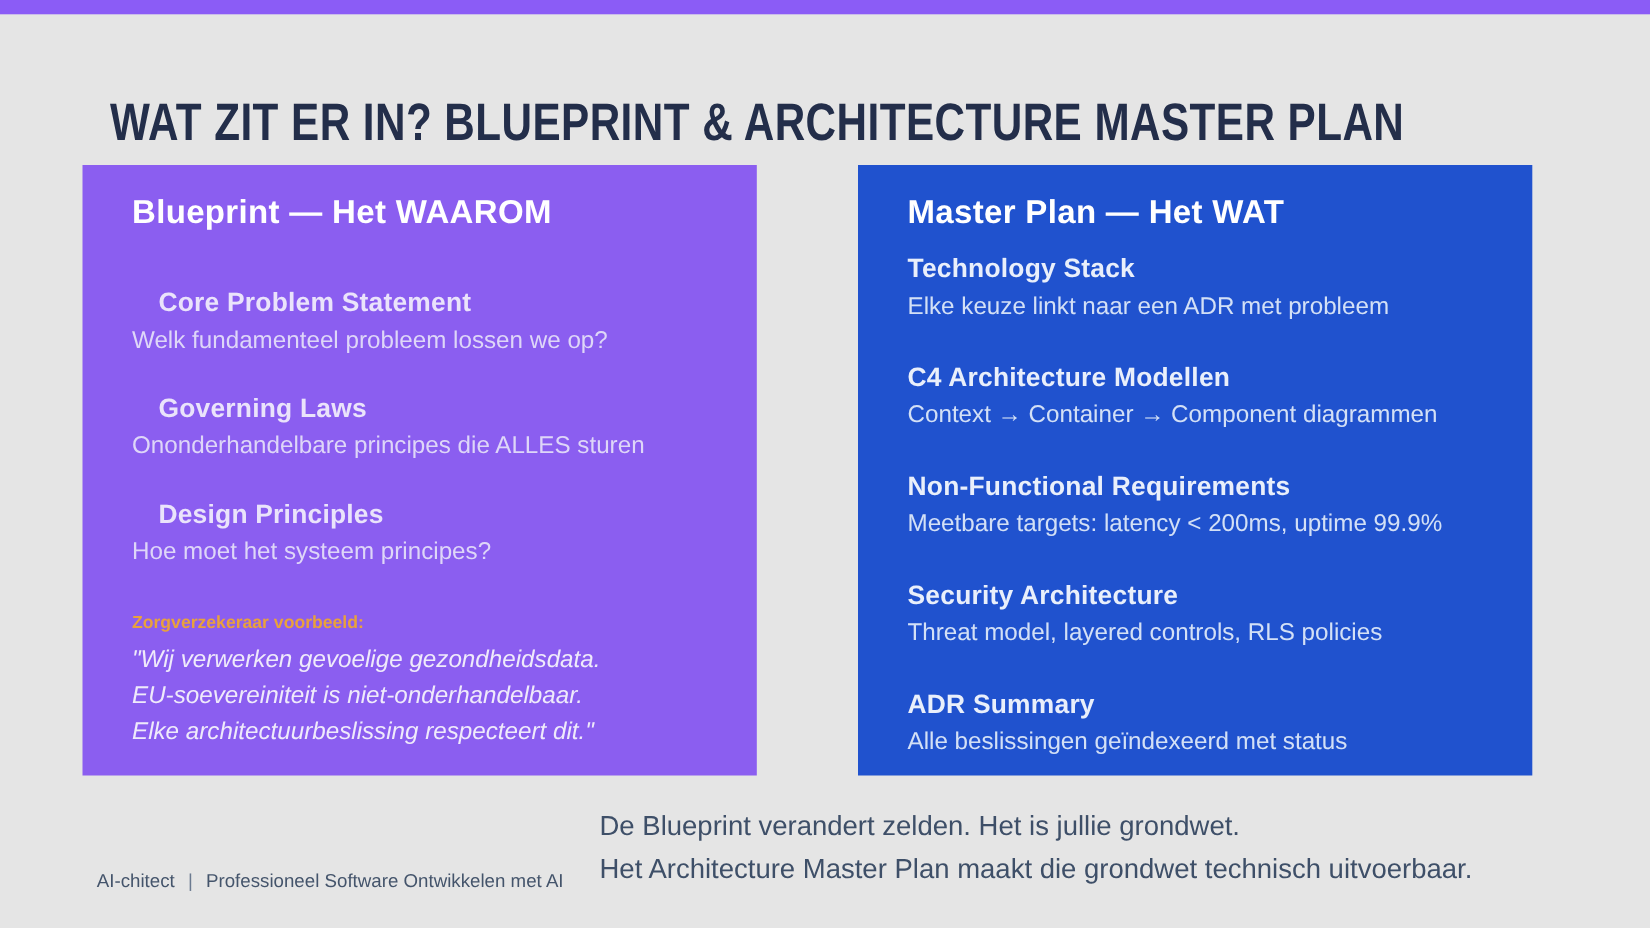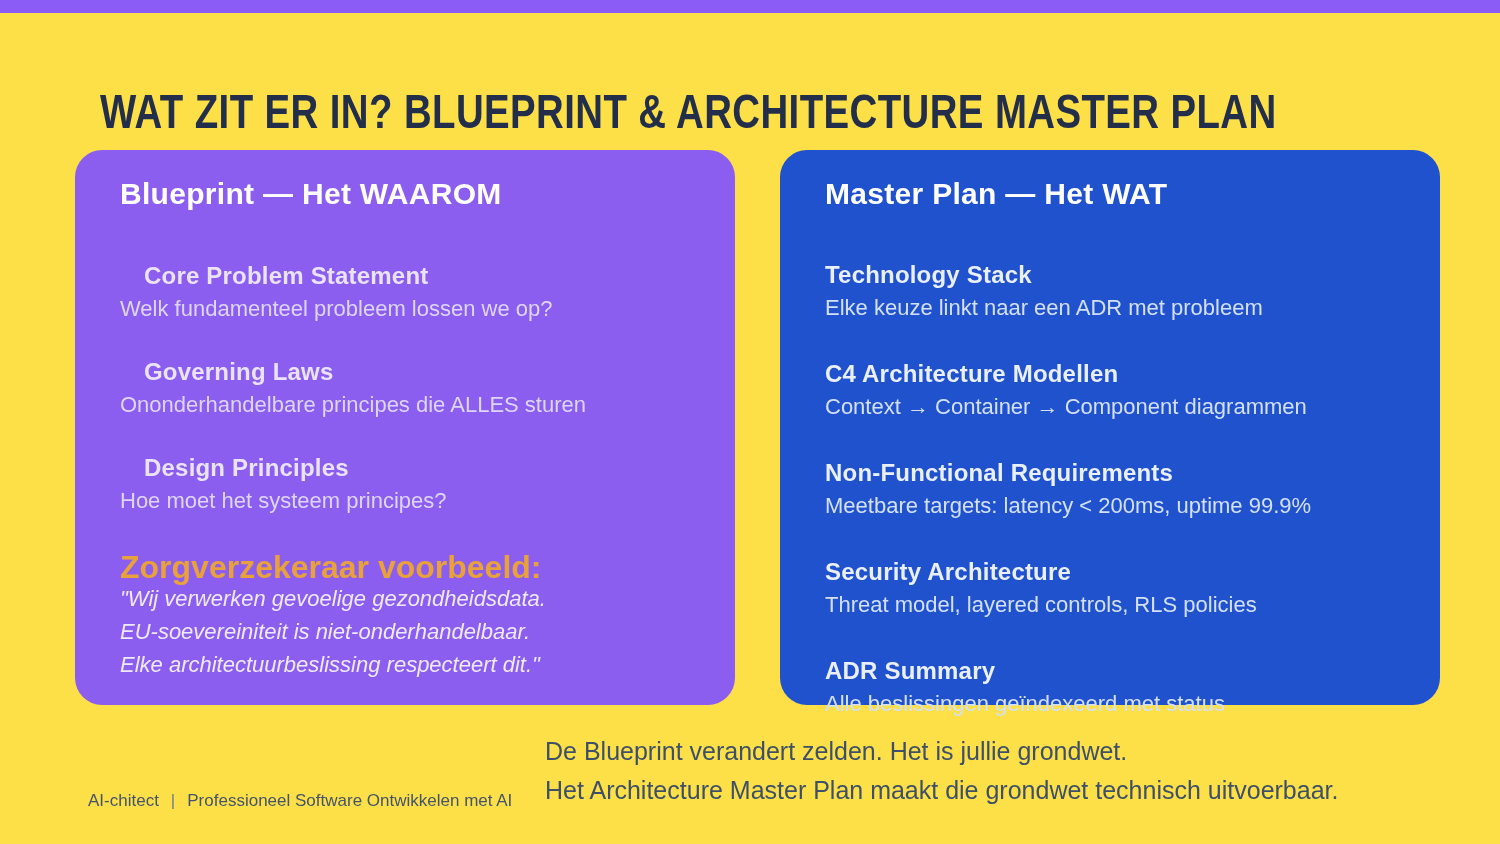--- a/index.html
+++ b/index.html
@@ -5,21 +5,21 @@
   html, body {
     margin: 0;
     padding: 0;
     background: #ffffff;
     font-family: "Liberation Sans", sans-serif;
   }
   .slide {
     position: relative;
     width: 1500px;
     height: 844px;
-    background: #fde047;
+    background: #e5e5e5;
     overflow: hidden;
   }
   .topbar {
     position: absolute;
     left: 0; top: 0;
     width: 1500px; height: 13px;
     background: #8B5CF6;
   }
   .slide-title {
     position: absolute;
@@ -28,58 +28,57 @@
     font-weight: bold;
     color: #232E4A;
     letter-spacing: 0.5px;
     white-space: nowrap;
     transform: scaleX(0.8);
     transform-origin: left center;
   }
   .card {
     position: absolute;
     top: 150px;
-    width: 660px;
+    width: 613px;
     height: 555px;
     box-sizing: border-box;
     padding: 26px 38px 0 45px;
-    border-radius: 27px;
   }
   .card-left  { left: 75px;  background: #8B5EF0; }
   .card-right { left: 780px; background: #2052CE; }
   .card-header {
     font-size: 30px;
     font-weight: bold;
     color: #ffffff;
     line-height: 36px;
     letter-spacing: 0.3px;
     margin: 0;
   }
   .card-left  .card-header { margin-bottom: 49px; }
-  .card-right .card-header { margin-bottom: 48px; }
+  .card-right .card-header { margin-bottom: 18px; }
   .section { margin-bottom: 34px; }
   .card-right .section { margin-bottom: 37px; }
   .section-heading {
     font-size: 24px;
     font-weight: bold;
     line-height: 30px;
     letter-spacing: 0.2px;
   }
   .card-left  .section-heading { color: #EAE3FB; margin-left: 24px; }
   .card-right .section-heading { color: #E9EFFB; }
   .section-body {
     font-size: 22px;
     line-height: 29px;
     margin-top: 3px;
   }
   .card-left  .section-body { color: #DED6F8; }
   .card-right .section-body { color: #D3E0F6; }
   .example { margin-top: 37px; }
   .example-heading {
-    font-size: 32px;
+    font-size: 16px;
     font-weight: bold;
     line-height: 30px;
     color: #E9A13C;
   }
   .example-line {
     font-size: 22px;
     font-style: italic;
     line-height: 33px;
     color: #EFEAFB;
   }

